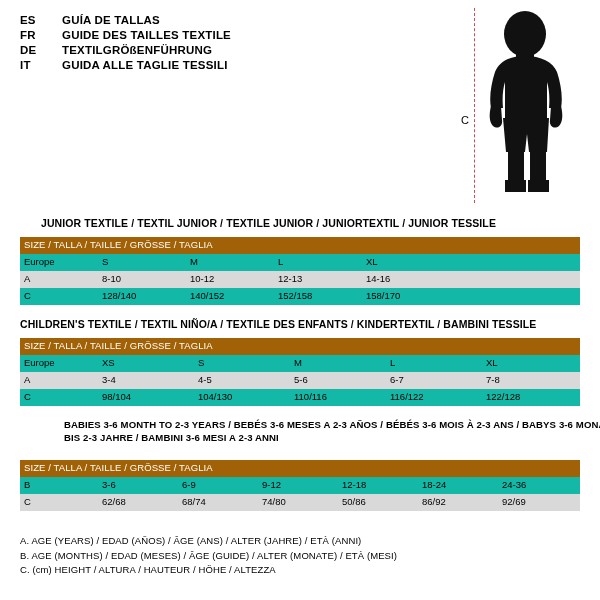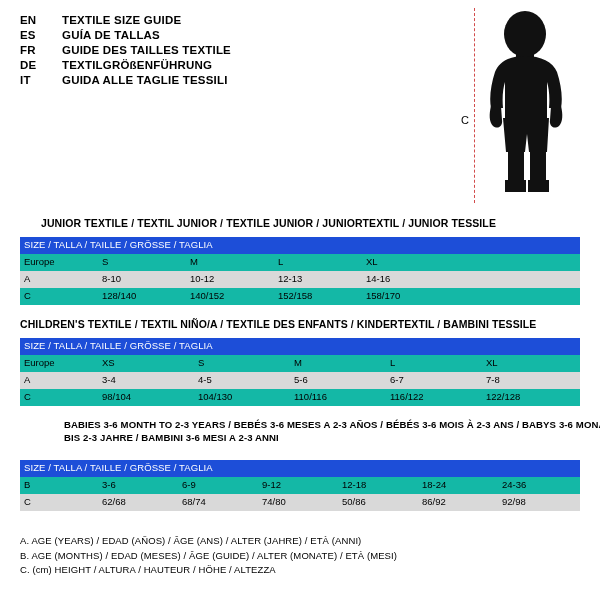--- a/index.html
+++ b/index.html
@@ -92,21 +92,21 @@
     border-collapse: collapse;
     table-layout: fixed;
     font-size: 9.5px;
   }
   .tbl td {
     padding: 3px 0 3px 4px;
     vertical-align: middle;
     line-height: 1.15;
   }
   .hdr-band td {
-    background: #1d4ed8;
+    background: #a16207;
     color: #ffffff;
     font-weight: normal;
     font-size: 9.5px;
     letter-spacing: 0.1px;
   }
   .row-shaded td {
     background: #d9d9d9;
   }
   .row-plain td {
     background: #14b8a6;
@@ -127,24 +127,20 @@
     line-height: 1.55;
     letter-spacing: 0.1px;
   }
 </style>
 </head>
 <body>
 
 <div class="page">
 
   <div class="header">
-    <div class="lang-row">
-      <span class="lang-code">EN</span>
-      <span class="lang-title">TEXTILE SIZE GUIDE</span>
-    </div>
     <div class="lang-row">
       <span class="lang-code">ES</span>
       <span class="lang-title">GUÍA DE TALLAS</span>
     </div>
     <div class="lang-row">
       <span class="lang-code">FR</span>
       <span class="lang-title">GUIDE DES TAILLES TEXTILE</span>
     </div>
     <div class="lang-row">
       <span class="lang-code">DE</span>
@@ -304,21 +300,21 @@
         <td>18-24</td>
         <td>24-36</td>
       </tr>
       <tr class="row-shaded">
         <td class="lbl">C</td>
         <td>62/68</td>
         <td>68/74</td>
         <td>74/80</td>
         <td>50/86</td>
         <td>86/92</td>
-        <td>92/98</td>
+        <td>92/69</td>
       </tr>
     </tbody>
   </table>
 
   <div class="notes">
     <div class="note">A. AGE (YEARS) / EDAD (AÑOS) / ÂGE (ANS) / ALTER (JAHRE) / ETÀ (ANNI)</div>
     <div class="note">B. AGE (MONTHS) / EDAD (MESES) / ÂGE (GUIDE) / ALTER (MONATE) / ETÀ (MESI)</div>
     <div class="note">C. (cm) HEIGHT / ALTURA / HAUTEUR / HÖHE / ALTEZZA</div>
   </div>
 

